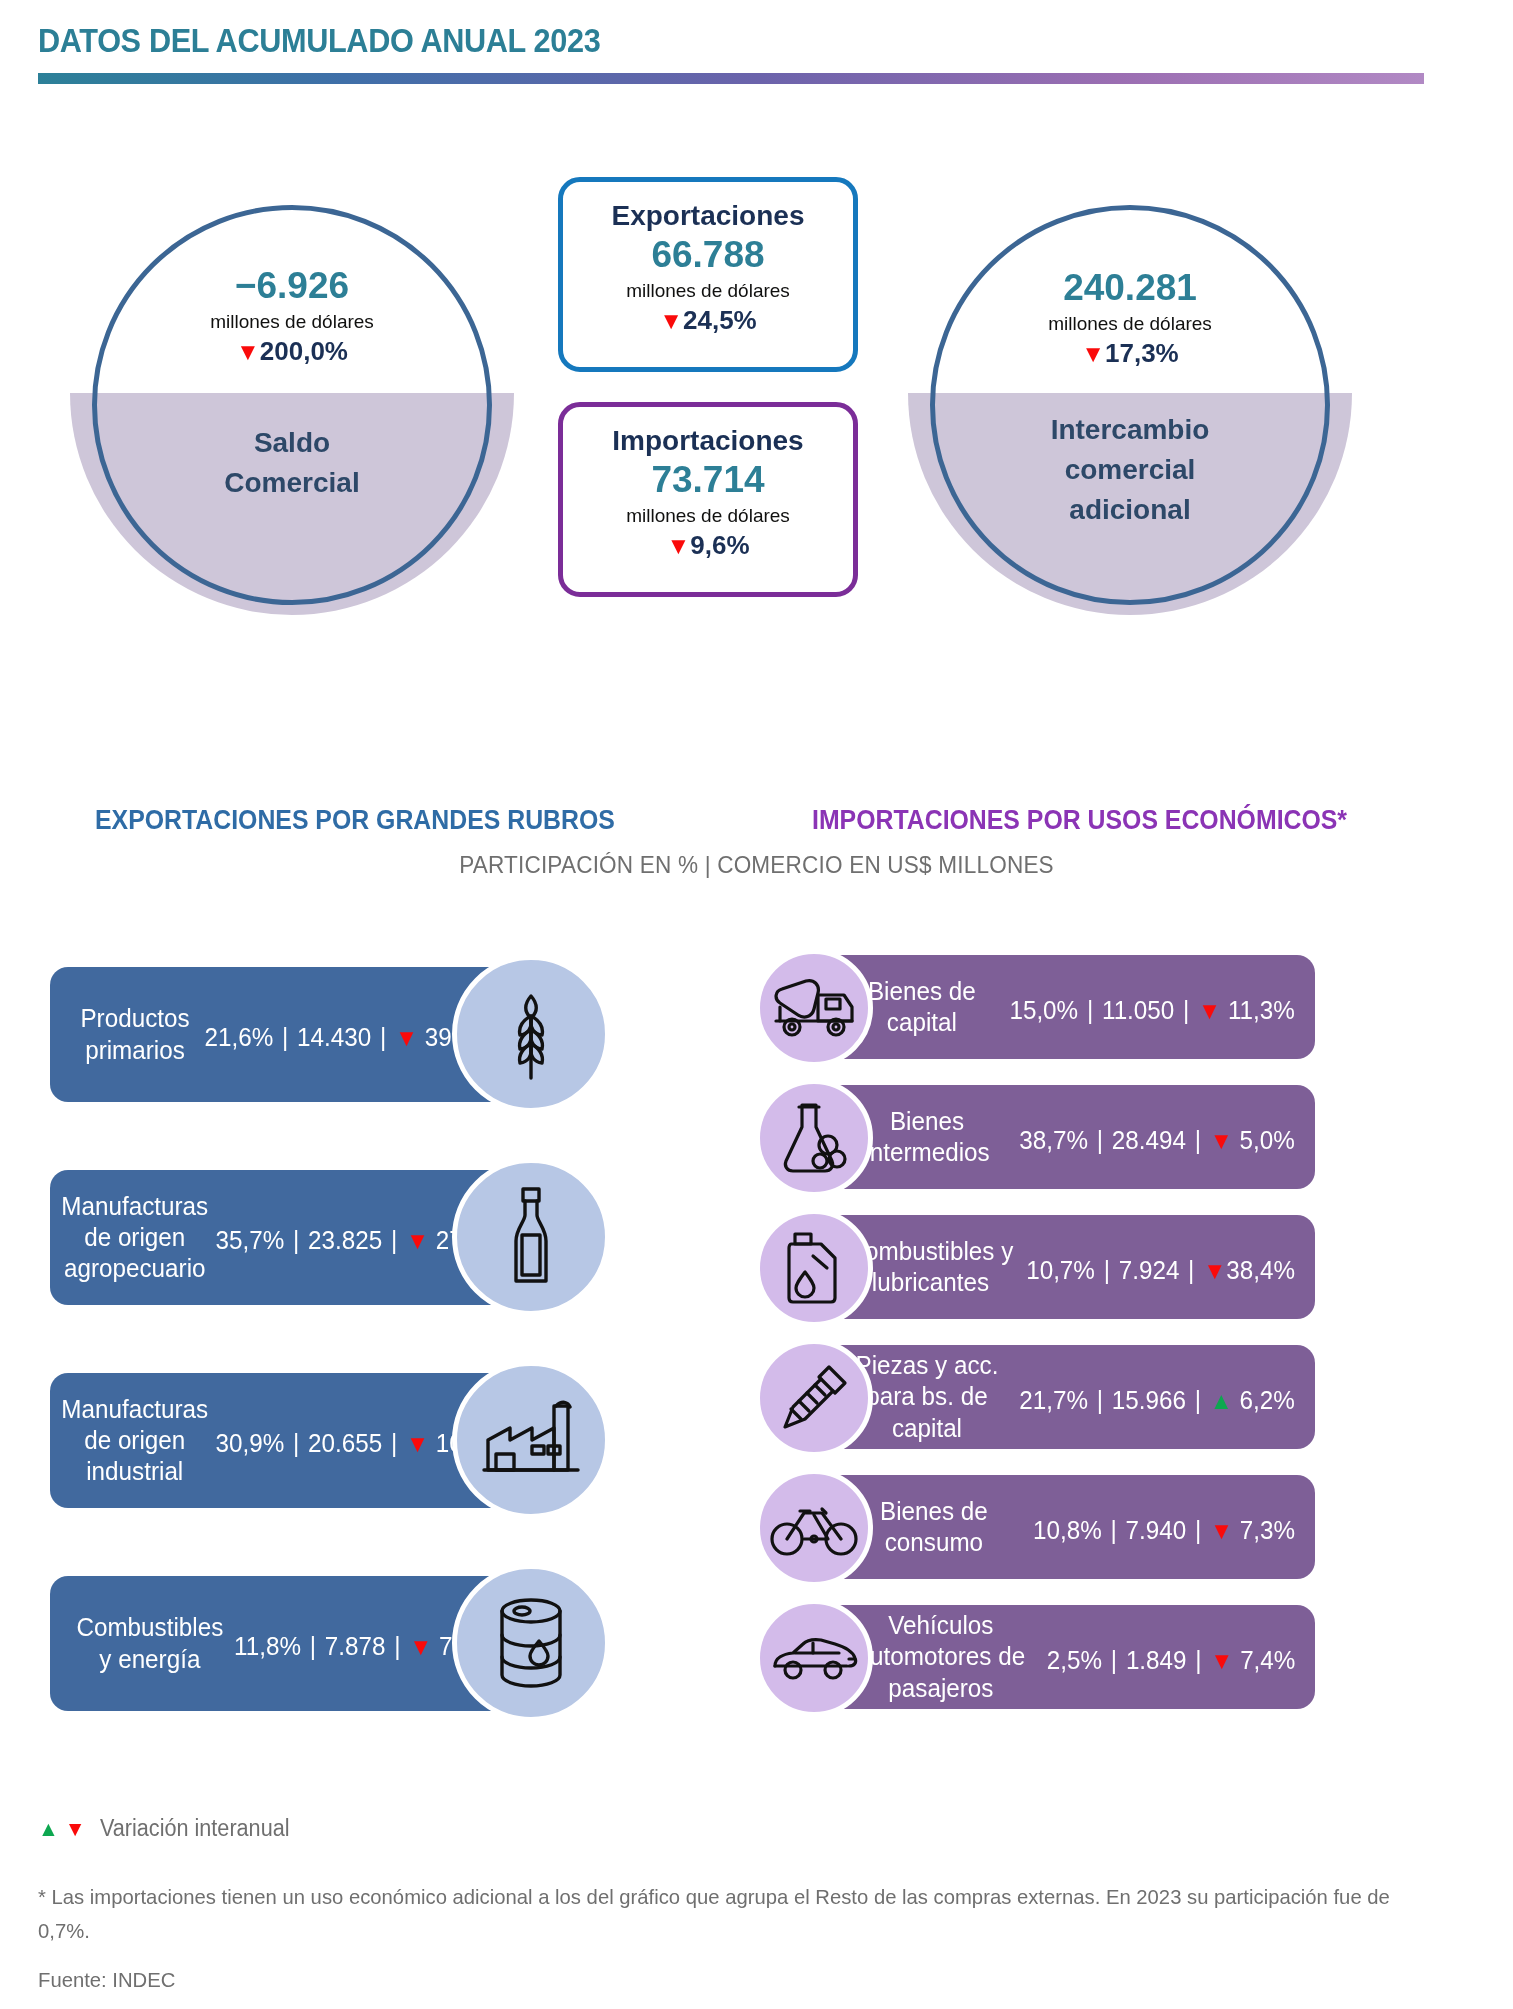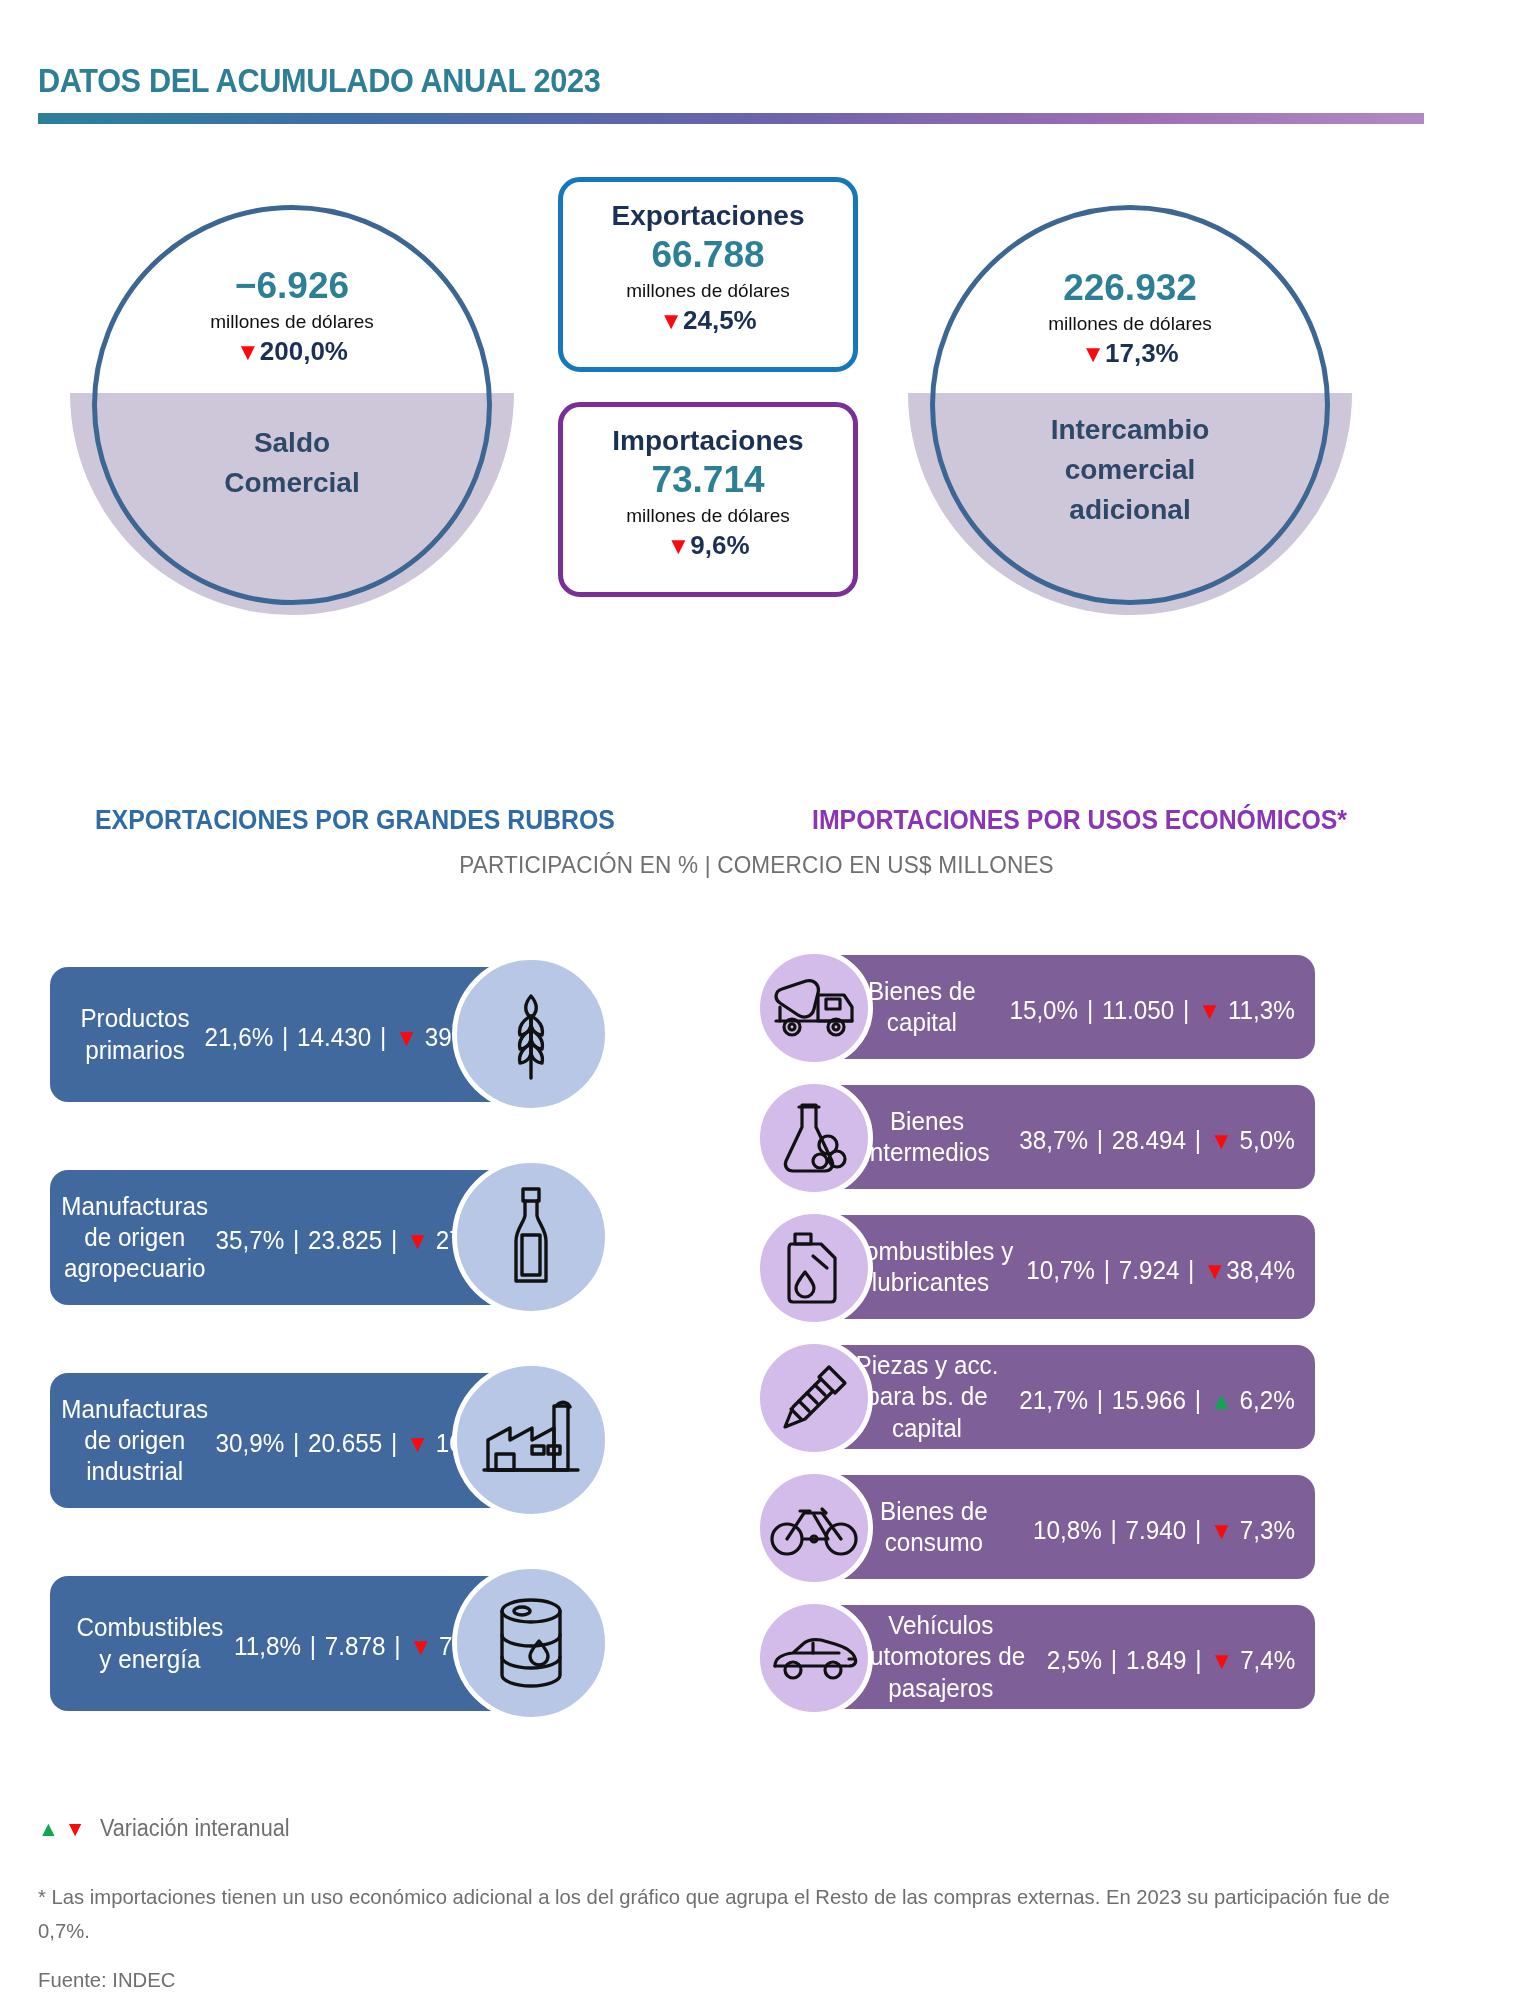--- a/index.html
+++ b/index.html
@@ -3,21 +3,21 @@
 <meta charset="utf-8">
 <style>
   html,body{margin:0;padding:0;}
   body{
     width:1513px;height:2009px;background:#ffffff;
     font-family:"Liberation Sans", sans-serif;
     color:#1b3055;position:relative;overflow:hidden;
   }
 
   
-  .header{position:absolute;left:38px;top:22px;width:1430px;margin-top:40px;}
+  .header{position:absolute;left:38px;top:22px;width:1430px;}
   .header-title{
     font-size:33px;font-weight:bold;color:#2c7f96;
     letter-spacing:-0.4px;transform:scaleX(0.93);transform-origin:left center;
     white-space:nowrap;
   }
   .header-rule{
     margin-top:13px;height:11px;width:1386px;
     background:linear-gradient(to right,#2c8098 0%,#3f6fa8 22%,#6b63ab 52%,#9b6eb2 78%,#b189c4 100%);
   }
 
@@ -161,21 +161,21 @@
       <div class="big-num">73.714</div>
       <div class="unit-txt">millones de dólares</div>
       <div class="var-line"><span class="tri down">▼</span><span>9,6%</span></div>
     </div>
   </div>
 
   <div class="circle-unit" style="left:930px;top:10px;">
     <div class="band"></div>
     <div class="ring"></div>
     <div class="c-top" style="top:62px;">
-      <div class="big-num">226.932</div>
+      <div class="big-num">240.281</div>
       <div class="unit-txt">millones de dólares</div>
       <div class="var-line"><span class="tri down">▼</span><span>17,3%</span></div>
     </div>
     <div class="c-bottom" style="top:205px;">
       <div class="circ-label">Intercambio</div>
       <div class="circ-label">comercial</div>
       <div class="circ-label">adicional</div>
     </div>
   </div>
 </div>

